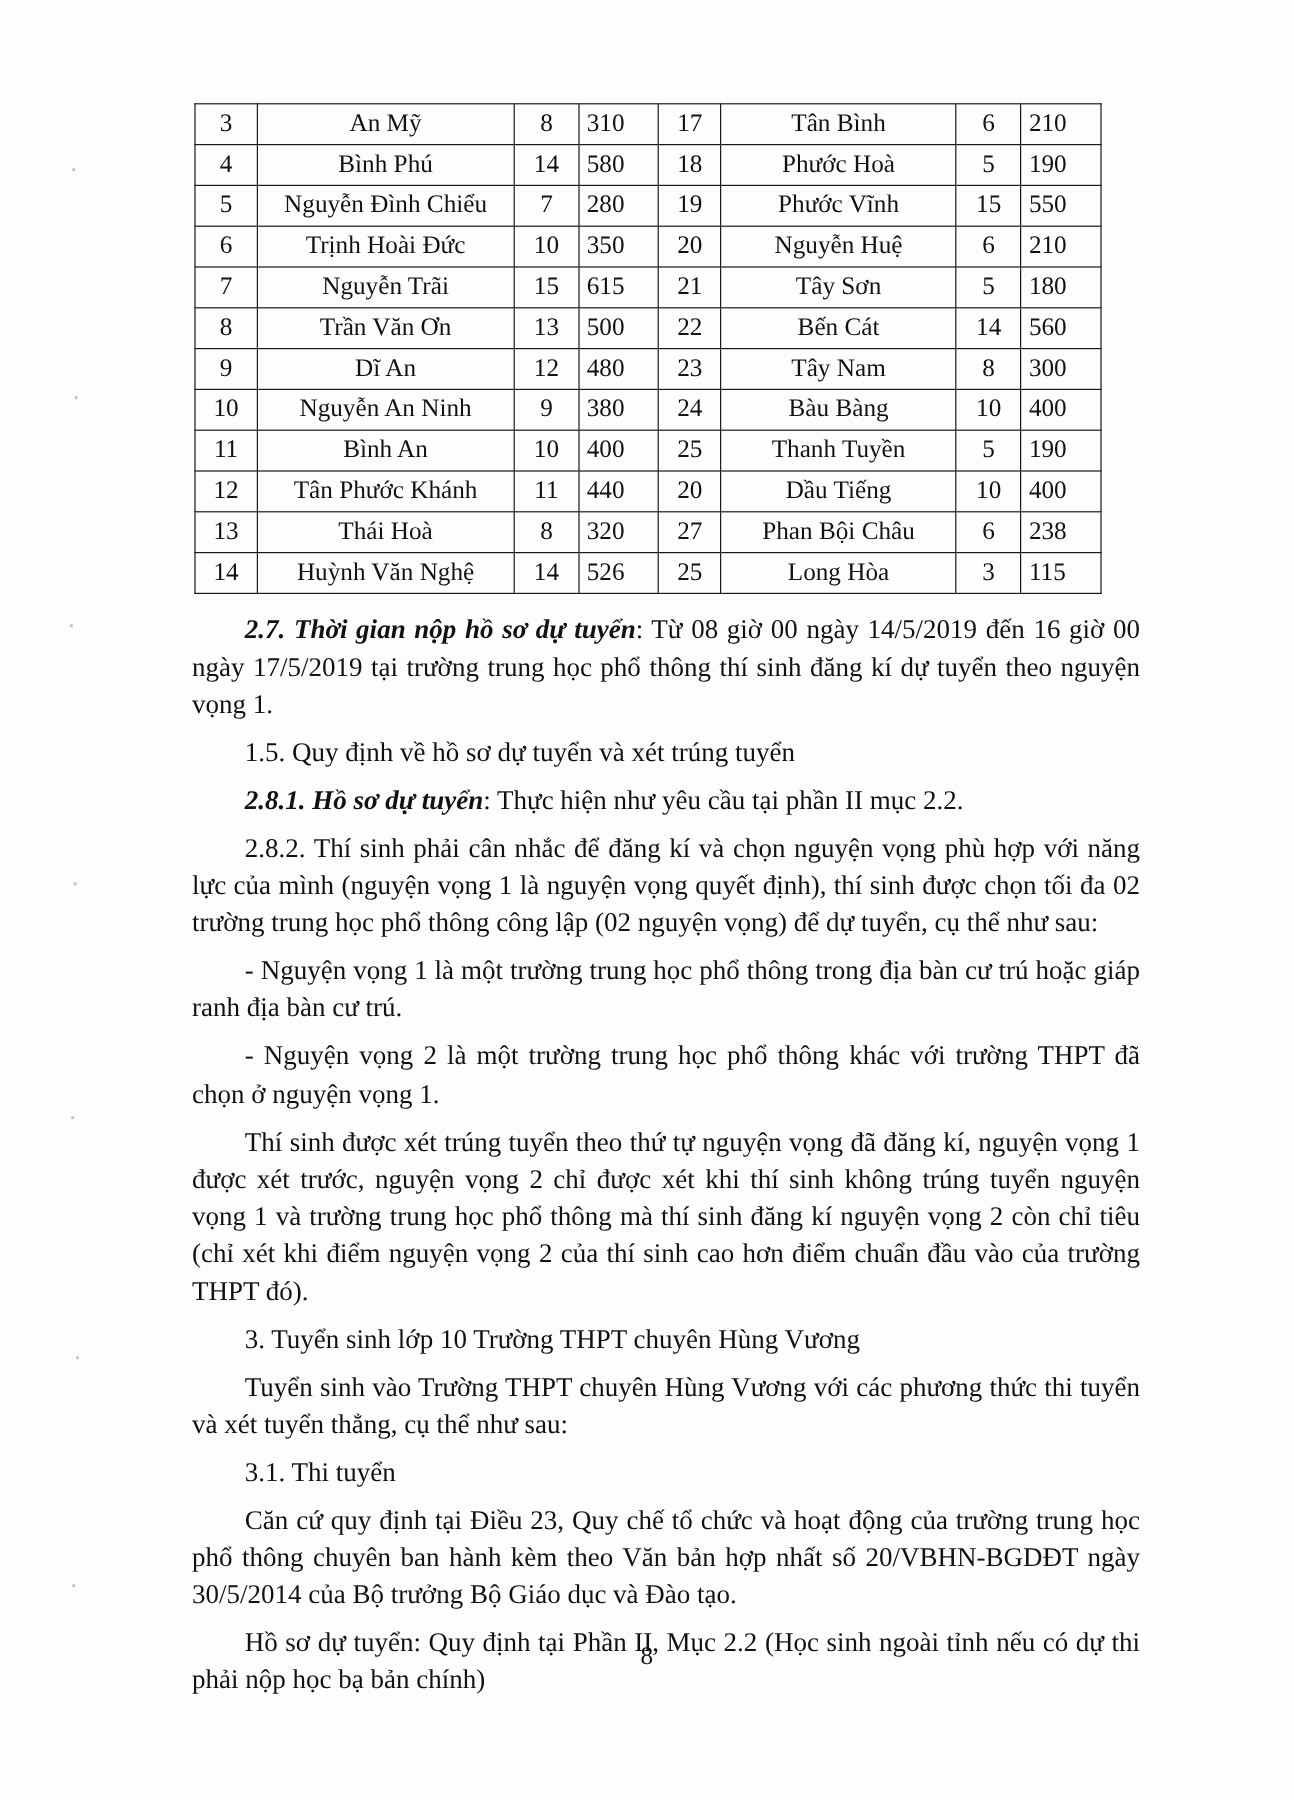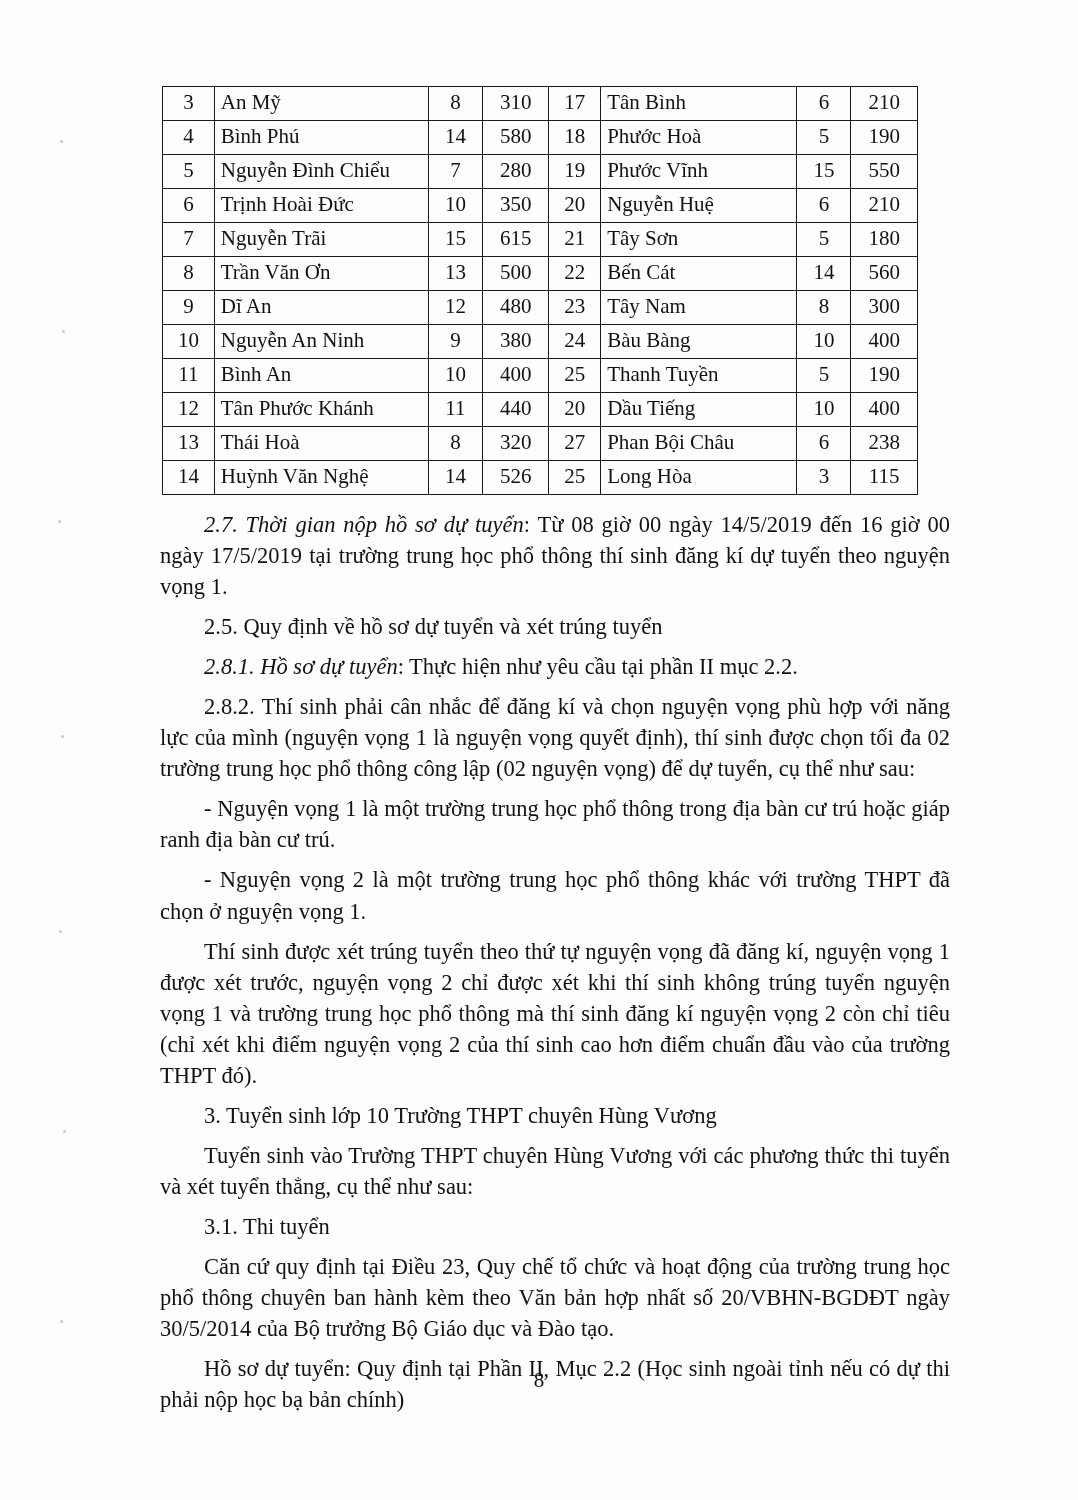--- a/index.html
+++ b/index.html
@@ -30,33 +30,33 @@
     line-height: 1.0;
   }
   table.schools td {
     border: 1.6px solid #1a1a1a;
     padding: 3px 6px 5px 6px;
     height: 25px;
     vertical-align: middle;
     white-space: nowrap;
   }
   td.c-no     { width: 52px; text-align: center; }
-  td.c-name   { width: 225px; text-align: left; padding-left: 10px; }
+  td.c-name   { width: 225px; text-align: center; padding-left: 10px; }
   td.c-cl     { width: 56px; text-align: center; }
-  td.c-qty    { width: 70px; text-align: center; }
+  td.c-qty    { width: 70px; }
   p {
     margin: 0 0 2px 0;
     font-size: 22.5px;
     line-height: 1.38;
     text-align: justify;
     text-justify: inter-word;
   }
   .indent { text-indent: 44px; }
   .b { font-weight: normal; }
-  .bi { font-weight: normal; font-style: italic; }
+  .bi { font-weight: bold; font-style: italic; }
   .blk { margin-top: 9px; }
   .pagenum {
     position: absolute;
     top: 1368px;
     left: 0;
     width: 1078px;
     text-align: center;
     font-size: 21px;
     font-family: "Liberation Serif", serif;
   }
@@ -205,21 +205,21 @@
           <td class="c-cl">3</td>
           <td class="c-qty">115</td>
         </tr>
       </tbody>
     </table>
 
     <div style="height:14px"></div>
 
     <p class="indent"><span class="bi">2.7. Thời gian nộp hồ sơ dự tuyển</span><span>: Từ </span><span class="b">08 giờ 00 ngày 14/5/2019</span><span> đến </span><span class="b">16 giờ 00 ngày 17/5/2019</span><span> tại trường trung học phổ thông thí sinh đăng kí dự tuyển theo nguyện vọng 1.</span></p>
 
-    <p class="indent blk b">2.5. Quy định về hồ sơ dự tuyển và xét trúng tuyển</p>
+    <p class="indent blk b">1.5. Quy định về hồ sơ dự tuyển và xét trúng tuyển</p>
 
     <p class="indent blk"><span class="bi">2.8.1. Hồ sơ dự tuyển</span><span>: Thực hiện như yêu cầu tại </span><span class="b">phần II mục 2.2</span><span>.</span></p>
 
     <p class="indent blk"><span class="b">2.8.2.</span><span> Thí sinh phải cân nhắc để đăng kí và chọn nguyện vọng phù hợp với năng lực của mình (nguyện vọng 1 là nguyện vọng quyết định), thí sinh được chọn tối đa 02 trường trung học phổ thông công lập (02 nguyện vọng) để dự tuyển, cụ thể như sau:</span></p>
 
     <p class="indent blk">- Nguyện vọng 1 là một trường trung học phổ thông trong địa bàn cư trú hoặc giáp ranh địa bàn cư trú.</p>
 
     <p class="indent blk">- Nguyện vọng 2 là một trường trung học phổ thông khác với trường THPT đã chọn ở nguyện vọng 1.</p>
 
     <p class="indent blk">Thí sinh được xét trúng tuyển theo thứ tự nguyện vọng đã đăng kí, nguyện vọng 1 được xét trước, nguyện vọng 2 chỉ được xét khi thí sinh không trúng tuyển nguyện vọng 1 và trường trung học phổ thông mà thí sinh đăng kí nguyện vọng 2 còn chỉ tiêu (chỉ xét khi điểm nguyện vọng 2 của thí sinh cao hơn điểm chuẩn đầu vào của trường THPT đó).</p>

